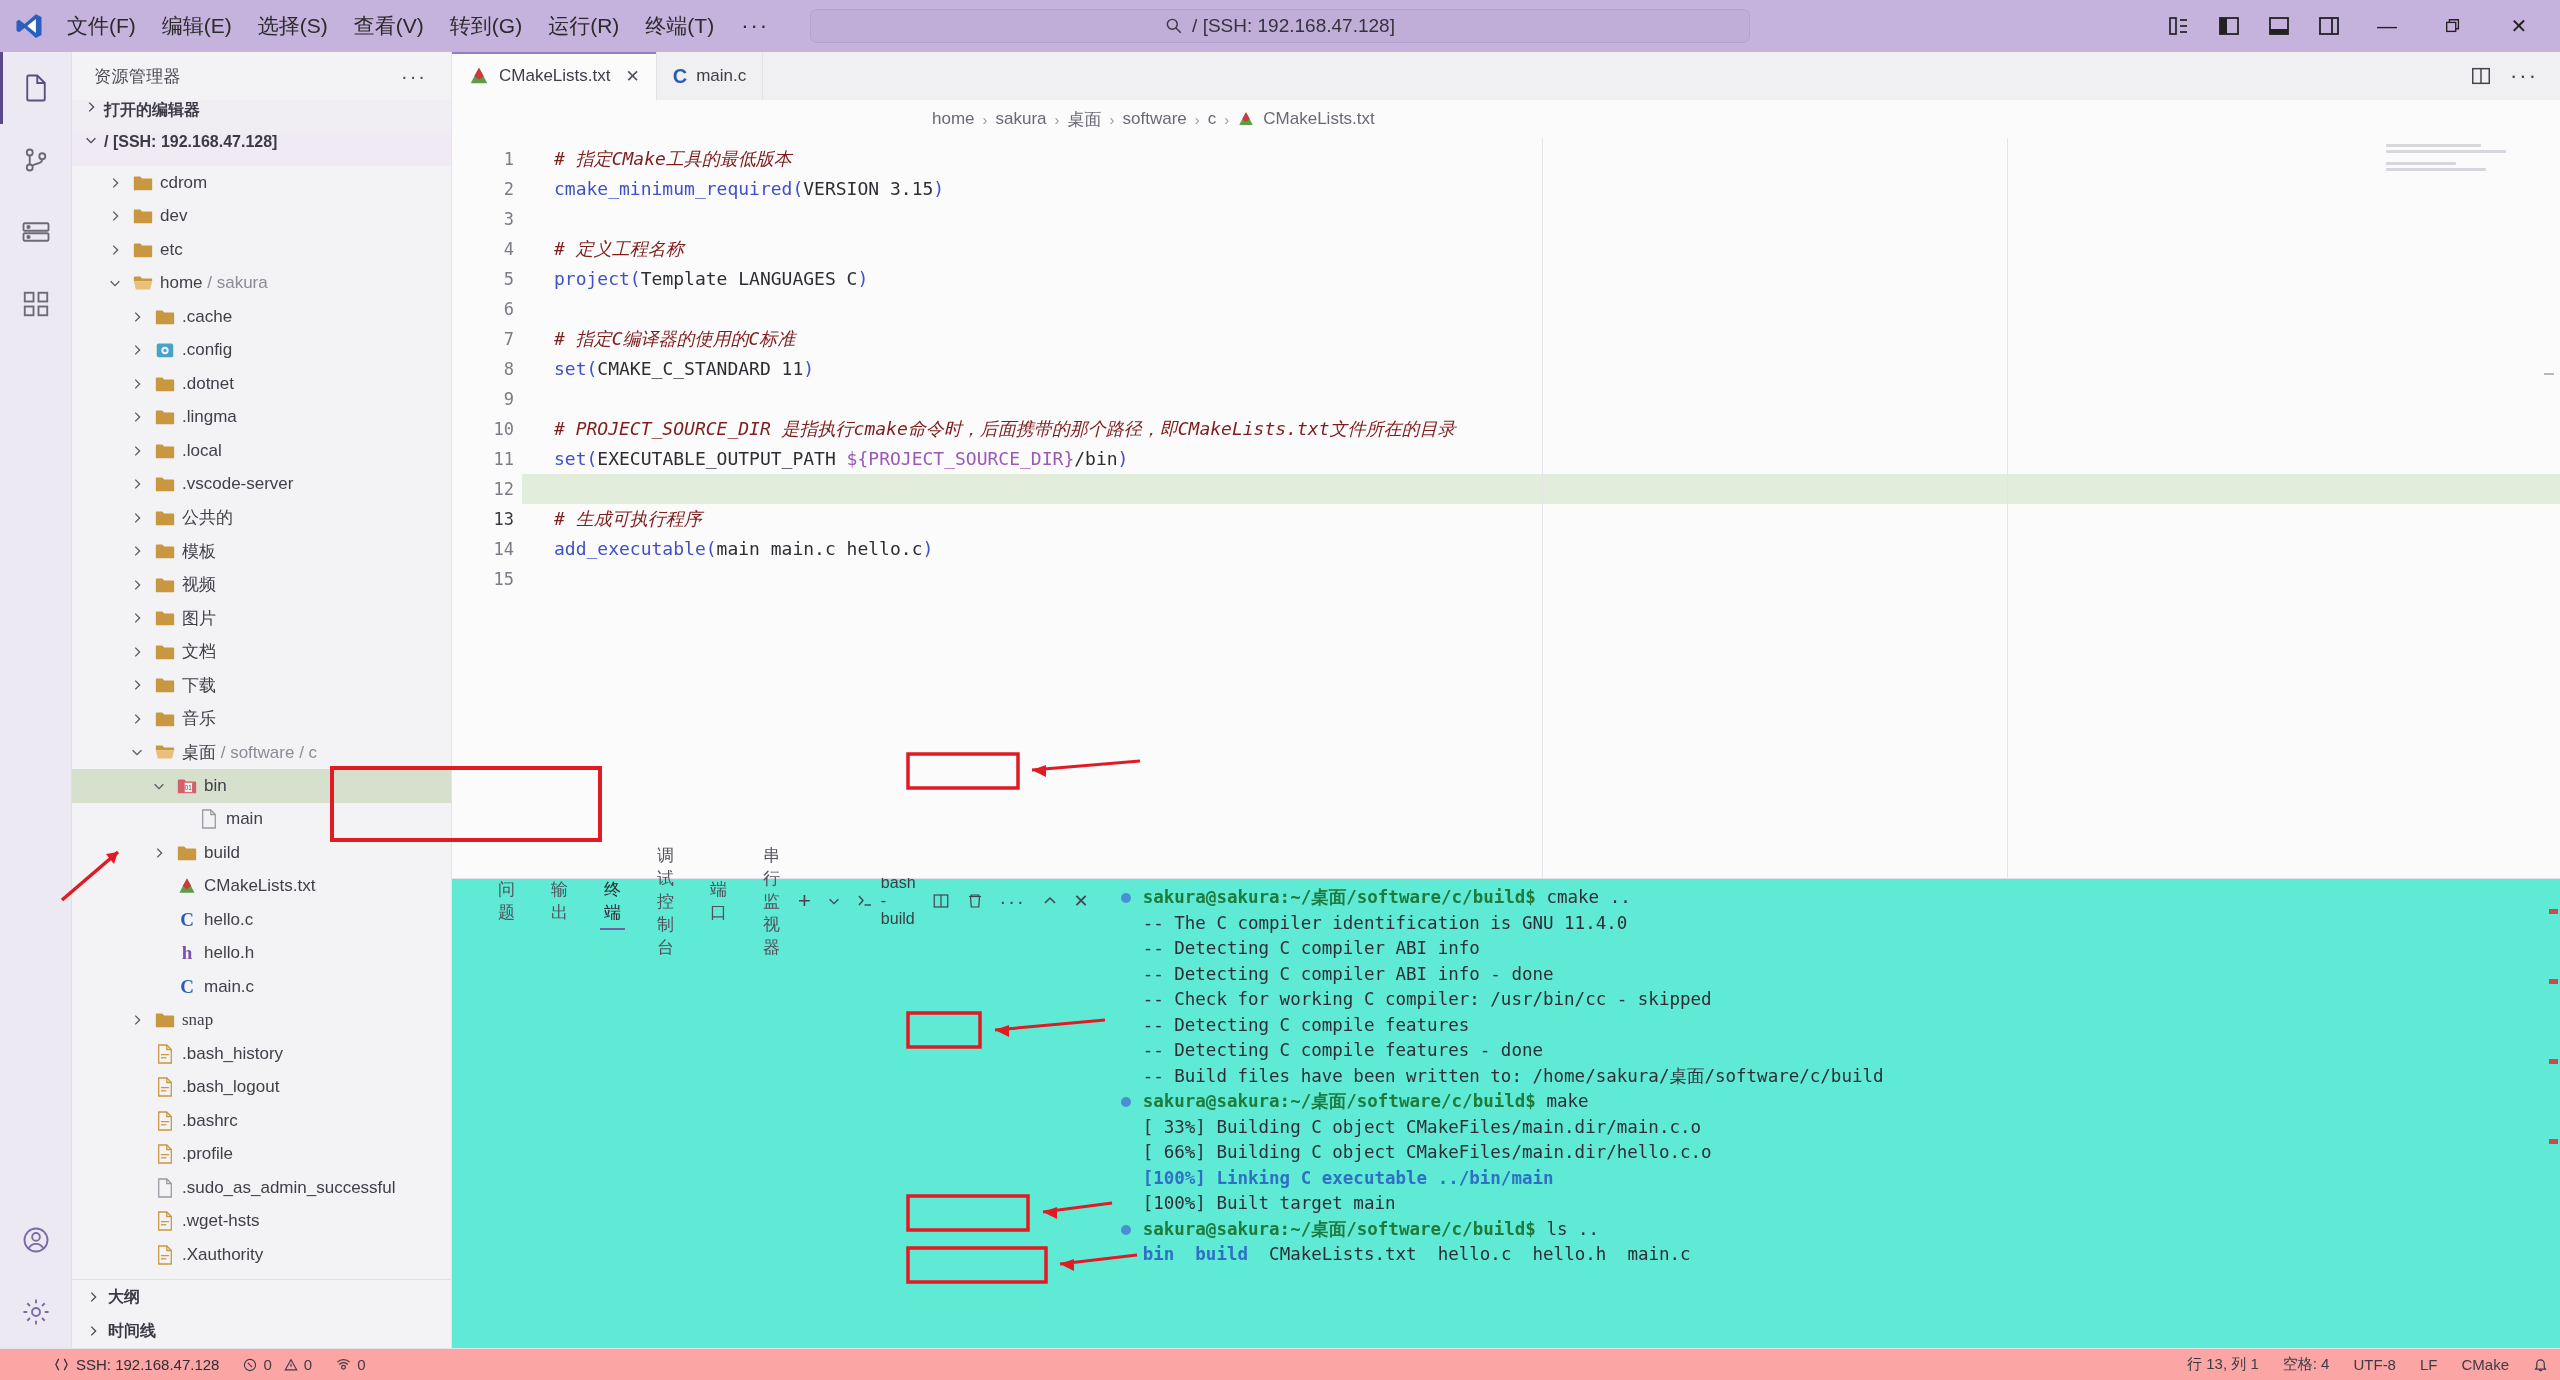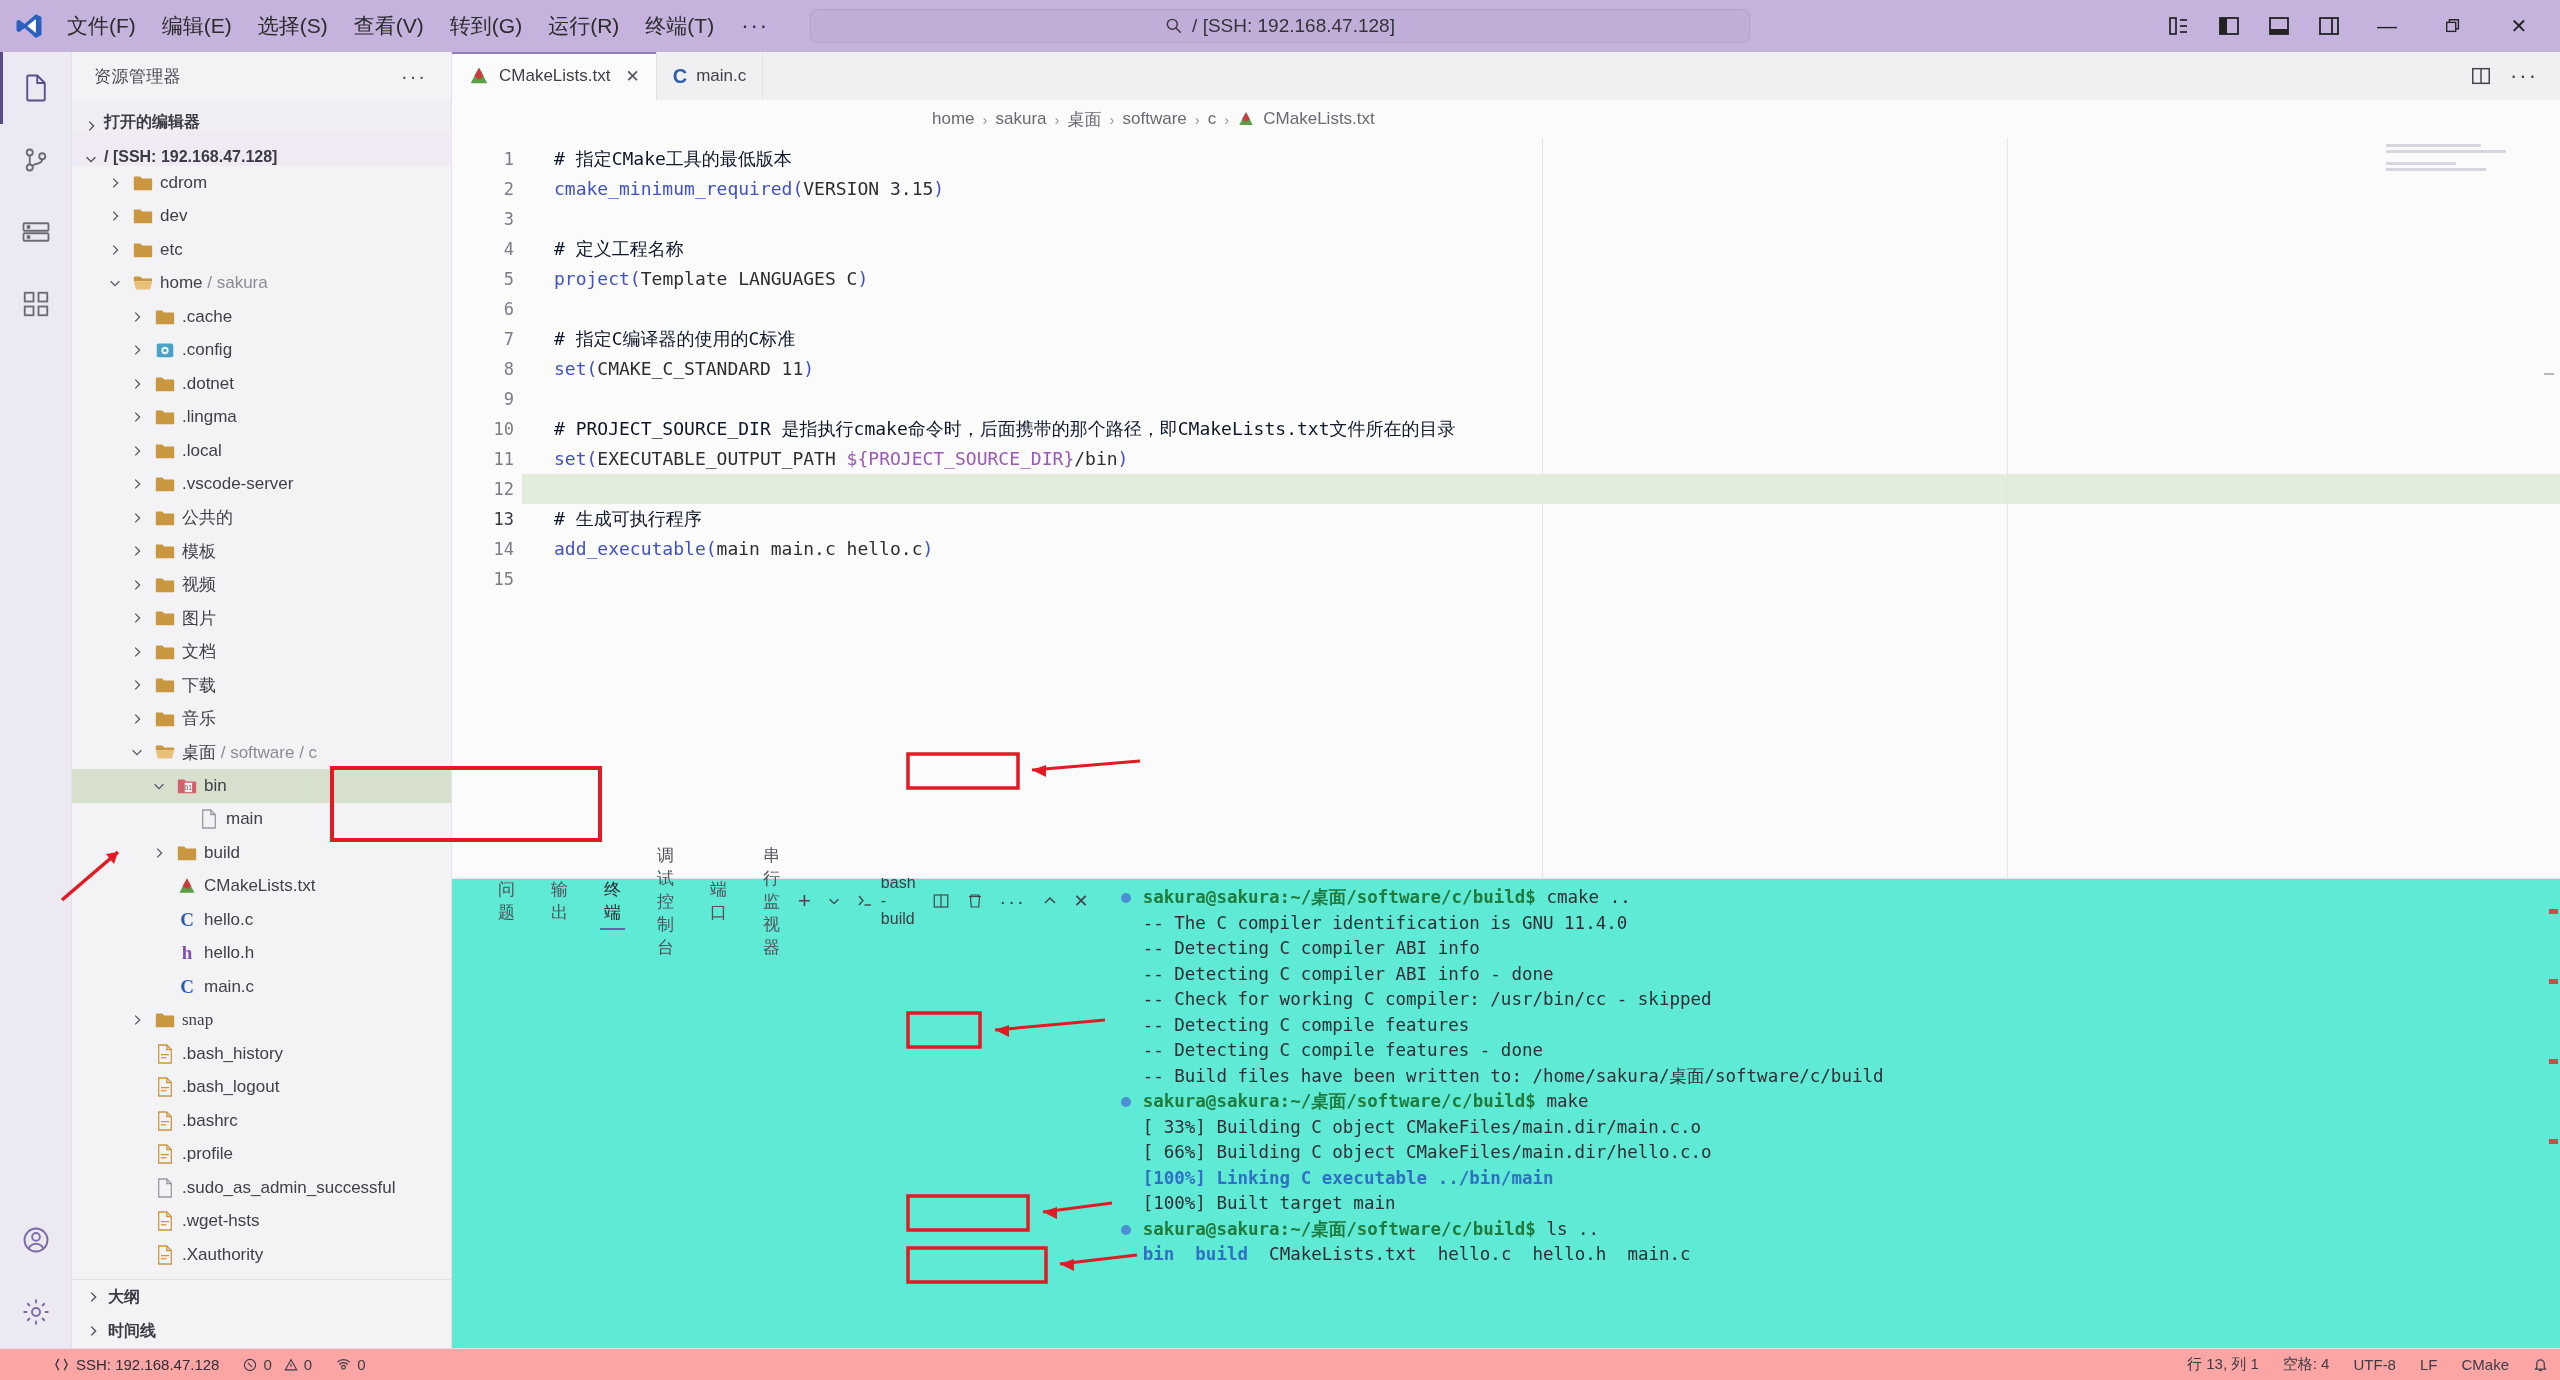--- a/index.html
+++ b/index.html
@@ -62,21 +62,21 @@
   .act-spacer { flex: 1; }
 
   
   .sidebar { width: 380px; flex: 0 0 380px; background: #f3f2f4; display: flex; flex-direction: column; border-right:1px solid #e5e2e9; }
   .sb-header {
     height: 48px; display: flex; align-items: center; padding: 0 10px 0 22px;
     font-size: 17px; color: #4b4954; letter-spacing: .4px;
   }
   .sb-header .dots { margin-left: auto; font-size: 20px; letter-spacing: 2px; color:#4b4954; padding-right: 14px;}
   .sb-section {
-    height: 33px; display:flex; align-items:flex-end; gap: 6px; padding-left: 12px;
+    height: 33px; display:flex; align-items:flex-start; gap: 6px; padding-left: 12px;
     font-size: 16px; font-weight: bold; color: #3c3a44; background: #f0edf3;
   }
   .sb-section.ssh { background: #efeaf4; }
   .tree { flex: 1; overflow: hidden; position: relative; }
   .row {
     height: 33.5px; display: flex; align-items: center; font-size: 17px;
     color: #41404a; white-space: nowrap; position: relative;
   }
   .row.sel { background: #d7e0cd; }
   .row .tw { width: 22px; text-align:center; font-size: 15px; color:#5a5865; flex:0 0 22px; }
@@ -109,21 +109,21 @@
   }
   .bc-sep { color:#9a98a3; font-size: 15px; }
 
   .code-wrap { flex: 1; position: relative; overflow: hidden; background: #fbfbfb; display:flex; }
   .gutter { width: 70px; flex: 0 0 70px; text-align: right; padding-top: 6px; }
   .gutter .ln { height: 30px; line-height: 30px; font-size: 17px; color:#7d7b86; font-family: "DejaVu Sans Mono", monospace; padding-right: 8px;}
   .gutter .ln.cur { color:#3a3942; }
   .codelines { flex:1; padding-top: 6px; position: relative; }
   .cl { height: 30px; line-height: 30px; font-family: "DejaVu Sans Mono", monospace; font-size: 18px; padding-left: 32px; white-space: pre; }
   .cl.hl { background: #e3eddb; }
-  .cm { color: #0f172a; }
+  .cm { color: #7f1d1d; font-style: italic; }
   .fn { color: #3f51c7; }
   .pn { color: #3f51c7; }
   .var { color: #9b59b6; }
   .str { color: #2d2d33; }
   .vline { position:absolute; top:0; bottom:0; width:1px; background:#e6e4ea; }
   .minimap { position: absolute; right: 24px; top: 6px; width: 150px; height: 150px; }
   .mm-line { height: 3px; margin-bottom: 3px; background: #d7d5de; border-radius:1px;}
   .scroll-dot { position:absolute; right: 6px; top: 235px; width: 10px; height: 2px; background:#b9b7c2;}
 
   

